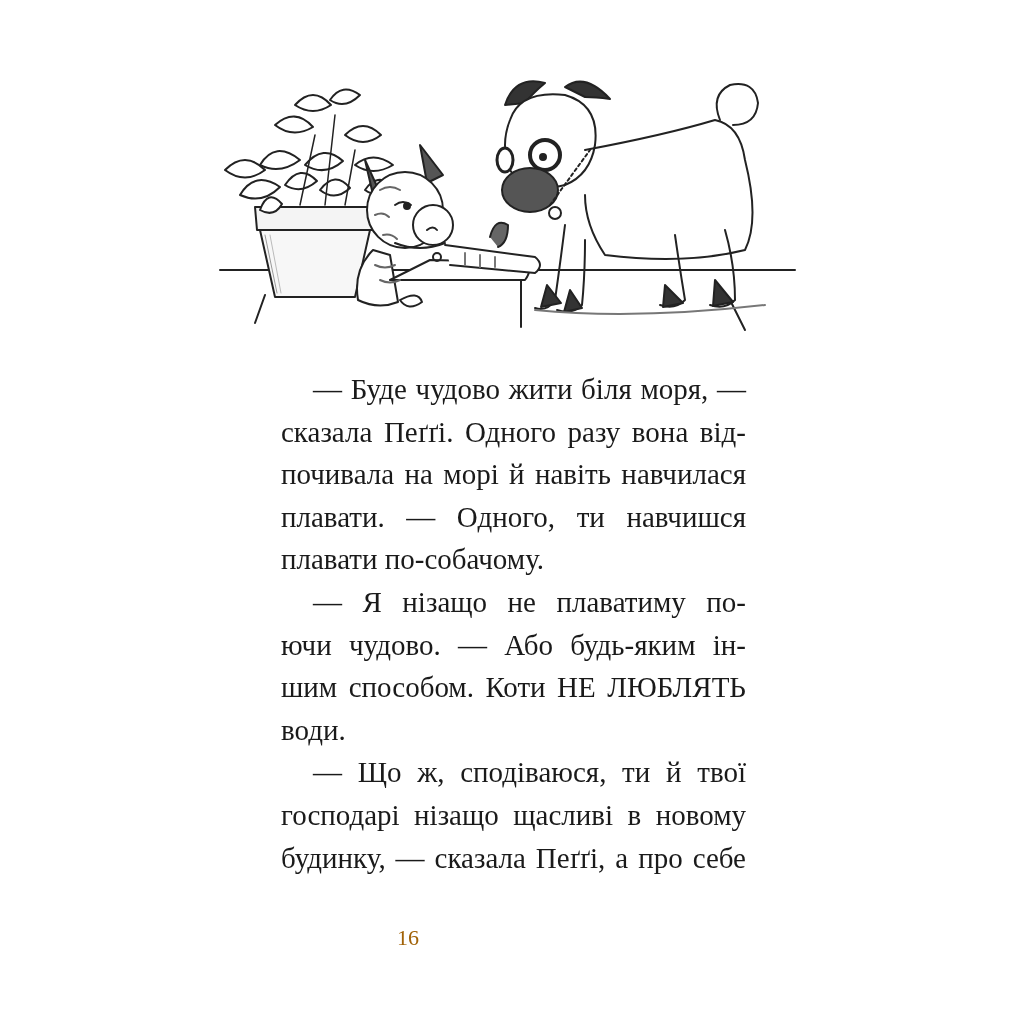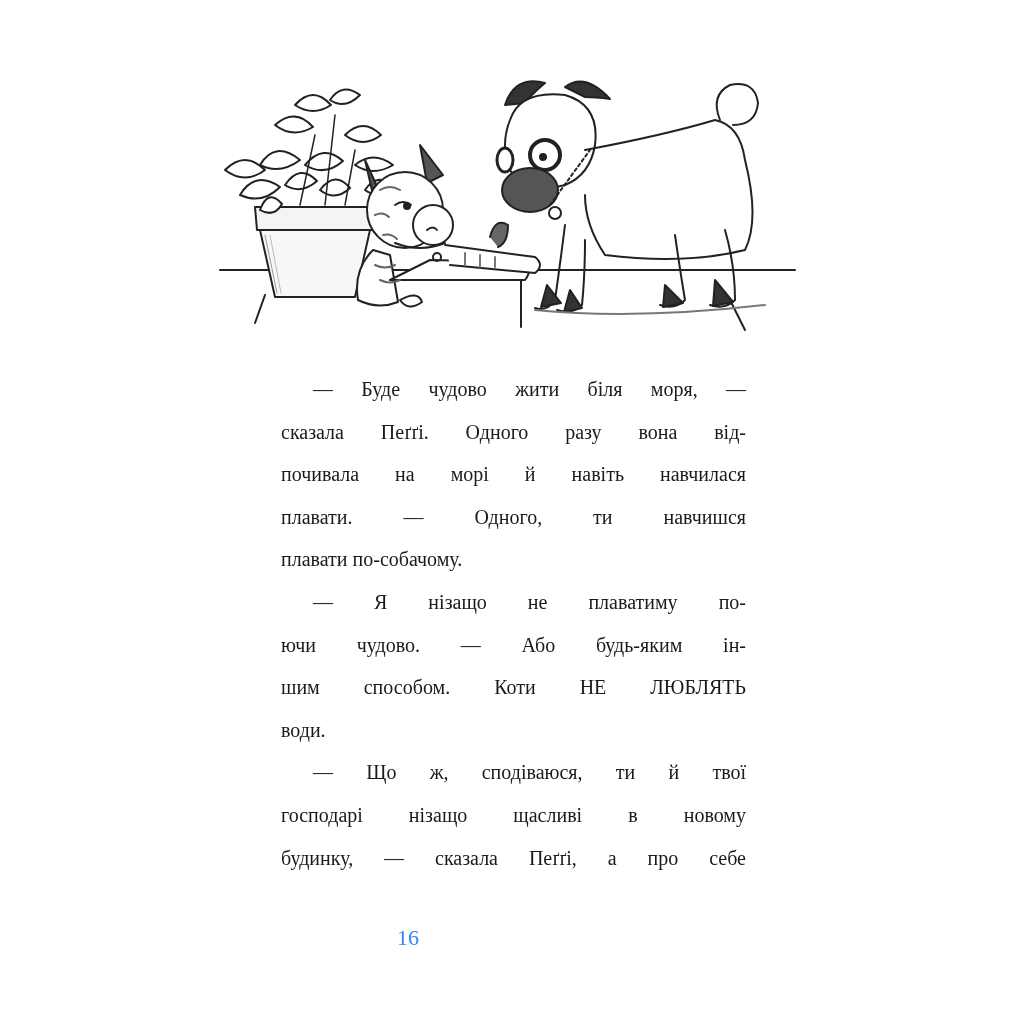--- a/index.html
+++ b/index.html
@@ -1,26 +1,26 @@
 <!DOCTYPE html>
 <html><head>
   <meta charset="utf-8">
   <style>
     html, body { margin: 0; padding: 0; background: #ffffff; }
     body { width: 1024px; height: 1024px; position: relative; overflow: hidden;
            font-family: "Liberation Serif", "DejaVu Serif", serif; color: #1a1a1a; }
     .illustration { position: absolute; left: 205px; top: 65px; width: 610px; height: 270px; }
     .text-block { position: absolute; left: 281px; top: 368px; width: 465px;
-                  font-size: 20px; line-height: 42.6px; }
+                  font-size: 29px; line-height: 42.6px; }
     .para { margin: 0; text-align: justify; text-align-last: left; }
     .line { display: block; white-space: nowrap; text-align: justify; text-align-last: justify; }
     .line.last { text-align-last: left; }
     .line.indent { padding-left: 32px; }
     .page-number { position: absolute; left: 0; width: 816px; top: 925px; text-align: center;
-                   font-size: 22px; color: #3b82f6; }
+                   font-size: 22px; color: #a16207; }
   </style>
 </head>
 <body>
 
 <div class="illustration">
   <svg width="610" height="270" viewBox="0 0 610 270">
     <g fill="none" stroke="#222" stroke-width="2" stroke-linecap="round" stroke-linejoin="round">
 
       <line x1="15" y1="205" x2="590" y2="205"></line>
       <line x1="60" y1="230" x2="50" y2="258"></line>

